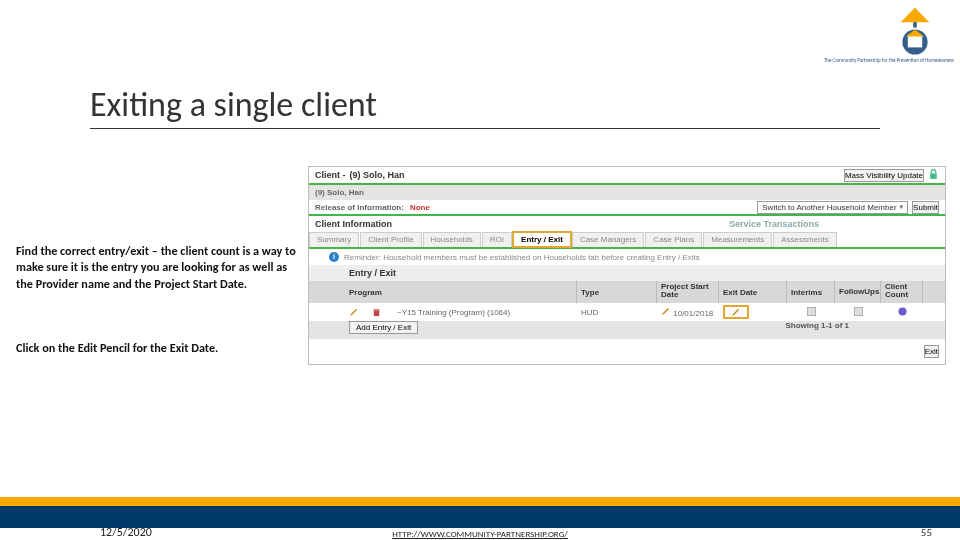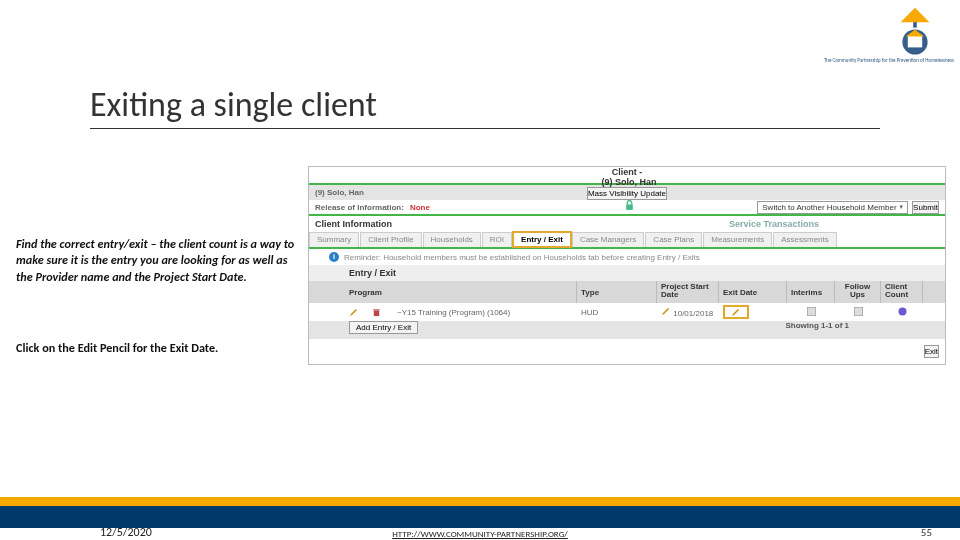--- a/index.html
+++ b/index.html
@@ -18,34 +18,33 @@
   .title {
     position: absolute; left: 90px; top: 84px;
     font-size: 34px; font-weight: 300; color: #333;
   }
   .title-rule {
     position: absolute; left: 90px; top: 128px; width: 790px;
     border-bottom: 1px solid #333;
   }
 
   .instruction { position: absolute; left: 16px; width: 280px; font-size: 12.2px; color: #111; line-height: 1.35; font-weight: 600; }
-  .ins1 { top: 236px; font-style: italic; }
+  .ins1 { top: 243px; }
   .ins2 { top: 340px; }
 
   
   .shot {
     position: absolute; left: 308px; top: 166px; width: 638px;
     border: 1px solid #bbb; background: #fff;
     font-family: Arial, sans-serif; font-size: 9px; color: #333;
   }
   .shot-topbar {
     display: flex; align-items: center; height: 18px;
     border-bottom: 2px solid #44b649;
     padding: 0 6px;
-    flex-direction: column;
   }
   .client-label { font-weight: bold; }
   .client-name { font-weight: bold; margin-left: 4px; }
   .spacer { flex: 1; }
   .mini-btn {
     background: #f3f3f3; border: 1px solid #999;
     padding: 1px 0; font-size: 8px;
   }
   .shot-subbar { display: flex; align-items: center; height: 15px; background: #e4e4e4; padding: 0 6px; font-size: 8px; font-weight: bold; color: #666; }
   .shot-relrow { display: flex; align-items: center; height: 16px; padding: 0 6px; border-bottom: 2px solid #44b649; font-size: 8px; }
@@ -64,21 +63,21 @@
   .remind-row { display: flex; align-items: center; height: 16px; padding: 0 6px 0 20px; font-size: 8px; color: #888; gap: 5px; }
   .info-ic { width: 10px; height: 10px; border-radius: 50%; background: #2b7fc6; color: #fff; font-size: 7px; text-align: center; line-height: 10px; font-weight: bold; }
   .sect-head { display: flex; align-items: center; height: 16px; padding: 0 6px 0 40px; background: #eee; font-size: 9px; font-weight: bold; }
   .grid-head { display: flex; height: 22px; background: #d8d8d8; font-size: 8px; font-weight: bold; color: #333; }
   .grid-head > div { border-right: 1px solid #bbb; padding: 2px 4px; display: flex; align-items: center; }
   .col-prog { width: 268px; padding-left: 40px !important; }
   .col-type { width: 80px; }
   .col-start { width: 62px; flex-direction: column; align-items: flex-start !important; line-height: 1; }
   .col-exit { width: 68px; }
   .col-int { width: 48px; }
-  .col-fu { width: 46px; line-height: 1; flex-direction: column; align-items: flex-start; }
+  .col-fu { width: 46px; line-height: 1; flex-direction: row; align-items: flex-start; }
   .col-cnt { width: 42px; line-height: 1; flex-direction: column; align-items: flex-start !important; }
   .grid-row { display: flex; height: 18px; font-size: 8px; color: #666; align-items: center; }
   .grid-row > div { padding: 2px 4px; }
   .pencil { width: 10px; height: 10px; display: inline-block; color: #c78a00; }
   .trash { width: 9px; height: 9px; display: inline-block; color: #b44; margin-right: 3px; }
   .exit-circled { border: 2px solid #e3a92e; padding: 0 6px; display: inline-flex; align-items: center; gap: 3px; }
   .grid-add { display: flex; height: 18px; background: #e4e4e4; font-size: 8px; align-items: flex-start; padding: 0 6px 0 40px; }
   .add-btn { background: #f3f3f3; border: 1px solid #999; padding: 1px 6px; font-size: 8px; }
   .showing { margin-left: auto; margin-right: 90px; font-weight: bold; color: #555; }
   .exit-footer { display: flex; justify-content: flex-end; padding: 6px; }

